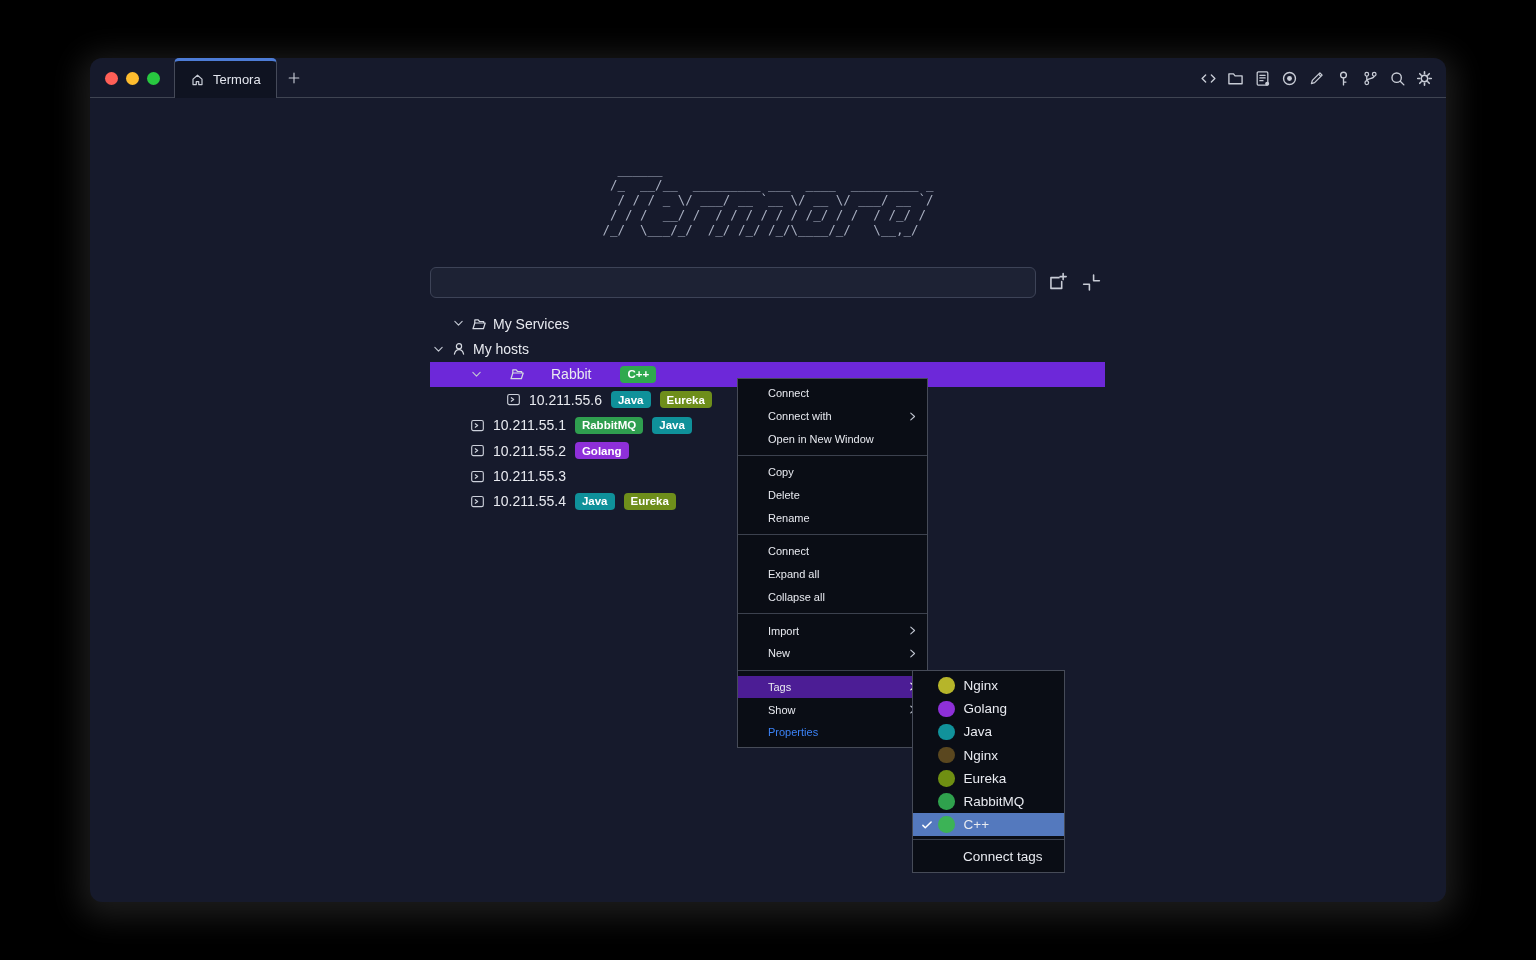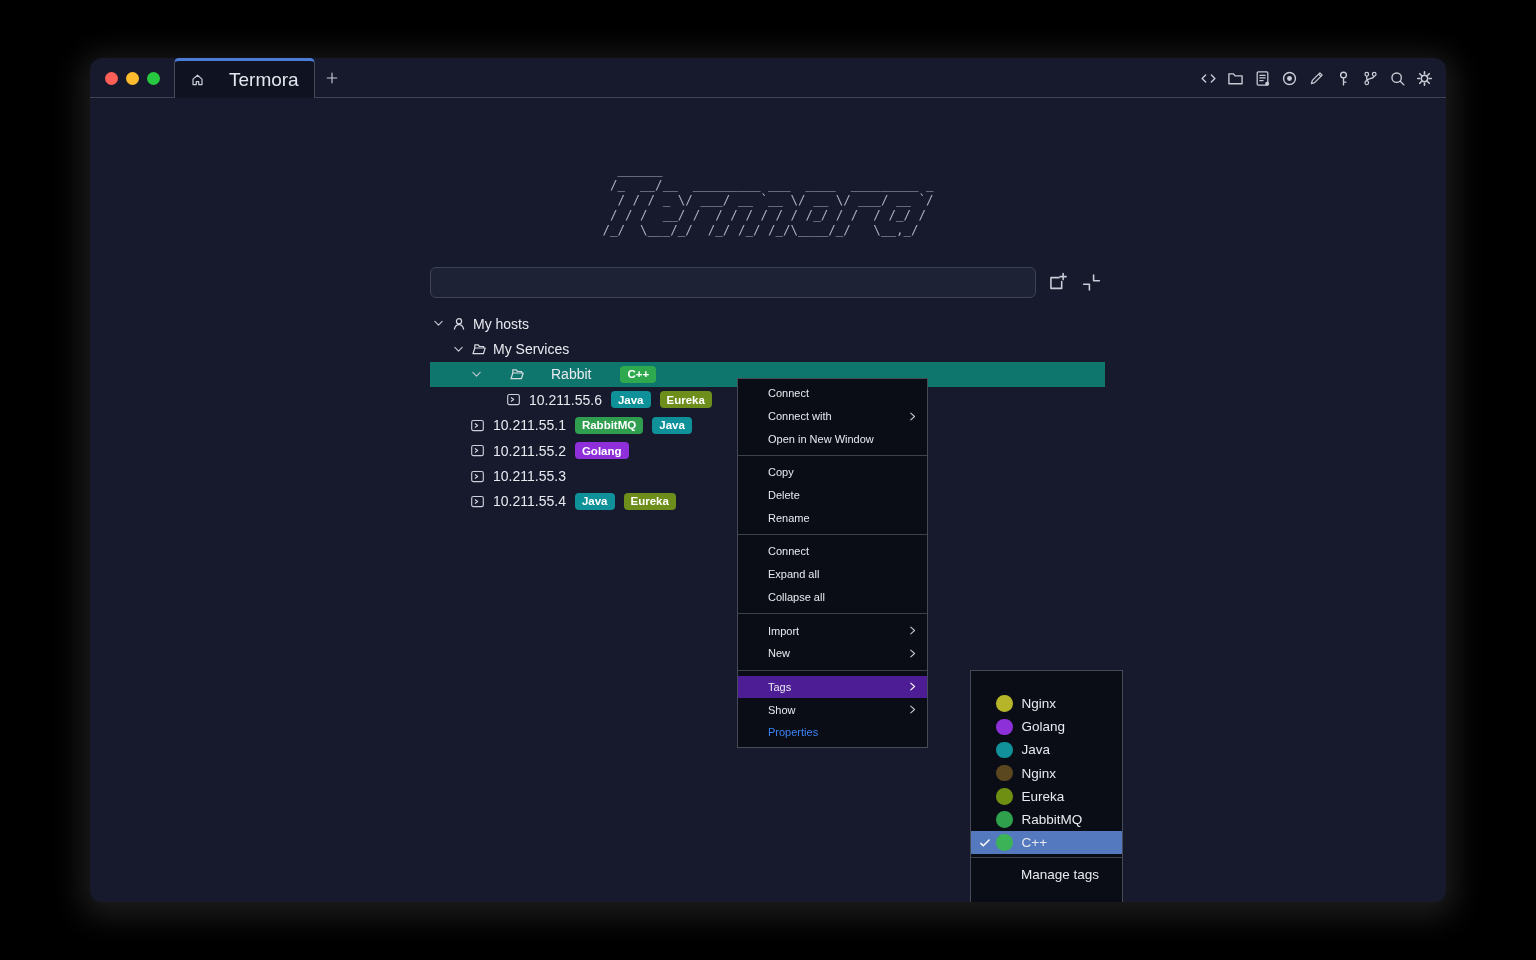--- a/index.html
+++ b/index.html
@@ -10,23 +10,23 @@
     background:#161a2c; border-radius:12px; overflow:hidden;
     box-shadow:0 6px 30px 10px rgba(140,140,140,0.20);
   }
 
   
   .tabbar { position:relative; height:40px; display:flex; align-items:stretch; }
   .tabbar::after { content:""; position:absolute; left:0; right:0; bottom:0; height:1px; background:#3f4452; z-index:0; }
   .traffic { display:flex; gap:8px; align-items:center; padding:0 14px 0 15px; }
   .light { width:13px; height:13px; border-radius:50%; }
   .tab {
-    position:relative; z-index:1; display:flex; align-items:center; gap:24px;
+    position:relative; z-index:1; display:flex; align-items:center; gap:8px;
     padding:0 15px; background:#0f1321; border-left:1px solid #454a59; border-right:1px solid #454a59;
-    border-top:3px solid #4d7cd6; border-radius:5px 5px 0 0; color:#e3e6ee; font-size:19px;
+    border-top:3px solid #4d7cd6; border-radius:5px 5px 0 0; color:#e3e6ee; font-size:13px;
   }
   .newtab { width:34px; display:flex; align-items:center; justify-content:center; color:#c8ccd6; }
   .toolbar { margin-left:auto; display:flex; align-items:center; gap:10px; padding-right:13px; }
   .tbicon { width:17px; height:17px; color:#c8ccd6; display:flex; }
   .icon svg, .tbicon svg { width:100%; height:100%; }
 
   
   .content { position:absolute; top:40px; left:0; right:0; bottom:0; }
   .ascii {
     position:absolute; top:64px; left:50%; transform:translateX(-50%);
@@ -56,22 +56,22 @@
   .ctxmenu {
     position:absolute; left:647px; top:280px; width:191px; background:#0a0d15;
     border:1px solid #464b58; padding:3px 0; z-index:5;
   }
   .mi { height:22.7px; display:flex; align-items:center; padding:0 9px 0 30px; font-size:11px; color:#e8eaf0; }
   .mi .arrow { margin-left:auto; width:11px; height:11px; color:#c2c7d2; display:flex; }
   .mi.disabled { color:#3b82f6; }
   .msep { height:1px; background:#3c414e; margin:5px 0; }
 
   .tagsmenu {
-    position:absolute; left:880px; top:572px; width:153px; background:#0a0d15;
-    border:1px solid #464b58; padding:21px 0; z-index:6;
+    position:absolute; left:822px; top:572px; width:153px; background:#0a0d15;
+    border:1px solid #464b58; padding:3px 0; z-index:6;
   }
   .ti { height:23.2px; display:flex; align-items:center; padding:0 8px; font-size:13.5px; color:#e8eaf0; }
   .ti .check { width:17px; height:12px; color:#fff; display:flex; flex:none; }
   .ti .check svg { width:12px; height:12px; }
   .ti .dot { width:16.5px; height:16.5px; border-radius:50%; margin-right:9px; flex:none; }
   .tfooter { height:26px; display:flex; align-items:center; padding-left:50px; font-size:13.5px; color:#e8eaf0; }
 </style>
 </head>
 <body>
 
@@ -175,51 +175,51 @@
       </span>
       <span class="acticon" style="margin-left:13px">
         <svg viewBox="0 0 16 16" fill="none" stroke="currentColor" stroke-width="1.2" stroke-linecap="round" stroke-linejoin="round">
             <path d="M2 9.3h4.4v4.4M14 6.7H9.6V2.3"></path>
           </svg>
       </span>
     </div>
 
     <div class="tree">
 
+      <div class="trow ind1">
+        <span class="chev">
+          <svg viewBox="0 0 16 16" fill="none" stroke="currentColor" stroke-width="1.4" stroke-linecap="round" stroke-linejoin="round">
+              <path d="M3.5 5.5 8 10l4.5-4.5"></path>
+            </svg>
+        </span>
+        <span class="ticon">
+          <svg viewBox="0 0 16 16" fill="none" stroke="currentColor" stroke-width="1.2" stroke-linejoin="round">
+              <path d="M3.8 7V3.9h3.4l1.3 1.6h4.2V7"></path>
+              <path d="M2 12.7 3.8 7h10.4l-1.8 5.7z"></path>
+            </svg>
+        </span>
+        <span>My Services</span>
+      </div>
+
       <div class="trow ind0">
         <span class="chev">
           <svg viewBox="0 0 16 16" fill="none" stroke="currentColor" stroke-width="1.4" stroke-linecap="round" stroke-linejoin="round">
               <path d="M3.5 5.5 8 10l4.5-4.5"></path>
             </svg>
         </span>
         <span class="ticon">
           <svg viewBox="0 0 16 16" fill="none" stroke="currentColor" stroke-width="1.2" stroke-linecap="round">
               <circle cx="8" cy="5.3" r="2.6"></circle>
               <path d="M3.4 13.2c.7-3.1 2.6-4.6 4.6-4.6s3.9 1.5 4.6 4.6"></path>
             </svg>
         </span>
         <span>My hosts</span>
       </div>
 
-      <div class="trow ind1">
-        <span class="chev">
-          <svg viewBox="0 0 16 16" fill="none" stroke="currentColor" stroke-width="1.4" stroke-linecap="round" stroke-linejoin="round">
-              <path d="M3.5 5.5 8 10l4.5-4.5"></path>
-            </svg>
-        </span>
-        <span class="ticon">
-          <svg viewBox="0 0 16 16" fill="none" stroke="currentColor" stroke-width="1.2" stroke-linejoin="round">
-              <path d="M3.8 7V3.9h3.4l1.3 1.6h4.2V7"></path>
-              <path d="M2 12.7 3.8 7h10.4l-1.8 5.7z"></path>
-            </svg>
-        </span>
-        <span>My Services</span>
-      </div>
-
-      <div class="trow ind2" style="background: #0f766e; gap: 20px;">
+      <div class="trow ind2" style="background: #6d28d9; gap: 20px;">
         <span class="chev">
           <svg viewBox="0 0 16 16" fill="none" stroke="currentColor" stroke-width="1.4" stroke-linecap="round" stroke-linejoin="round">
               <path d="M3.5 5.5 8 10l4.5-4.5"></path>
             </svg>
         </span>
         <span class="ticon">
           <svg viewBox="0 0 16 16" fill="none" stroke="currentColor" stroke-width="1.2" stroke-linejoin="round">
               <path d="M3.8 7V3.9h3.4l1.3 1.6h4.2V7"></path>
               <path d="M2 12.7 3.8 7h10.4l-1.8 5.7z"></path>
             </svg>
@@ -395,18 +395,18 @@
         <span class="check">
           <svg viewBox="0 0 16 16" fill="none" stroke="currentColor" stroke-width="2" stroke-linecap="round" stroke-linejoin="round">
               <path d="M2.5 8.5l3.2 3.2L13.5 4"></path>
             </svg>
         </span>
         <span class="dot" style="background: rgb(60, 179, 86);"></span>
         <span>C++</span>
         </div>
       <div class="msep" style="margin:3px 0"></div>
       <div class="tfooter">
-          <span>Manage tags</span>
+          <span>Connect tags</span>
         </div>
     </div>
 
   </div>
 </div>
 
 </body></html>

